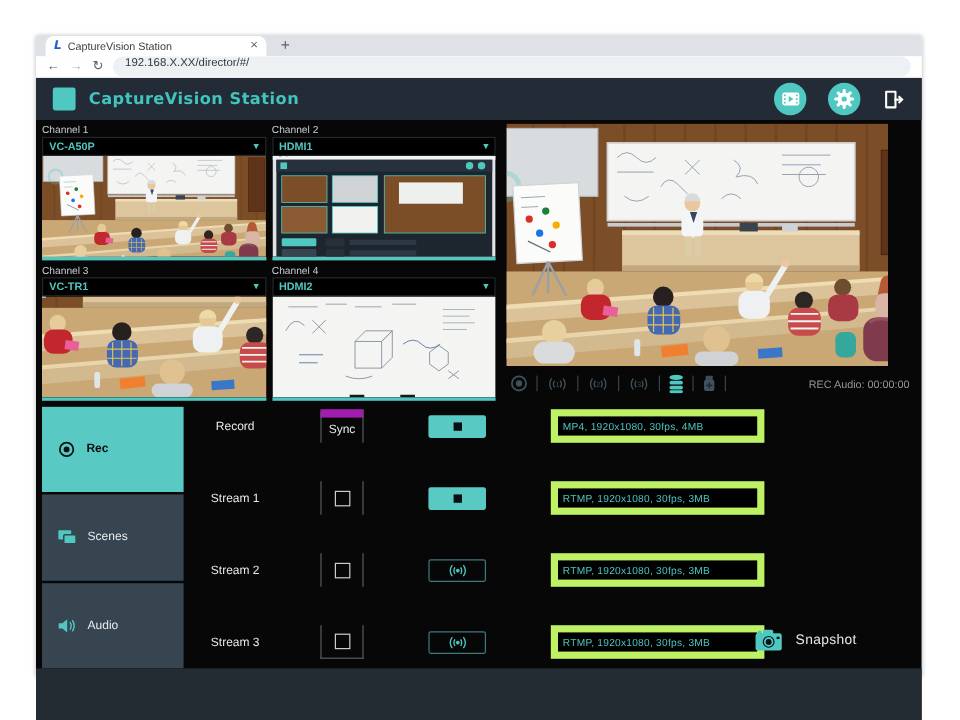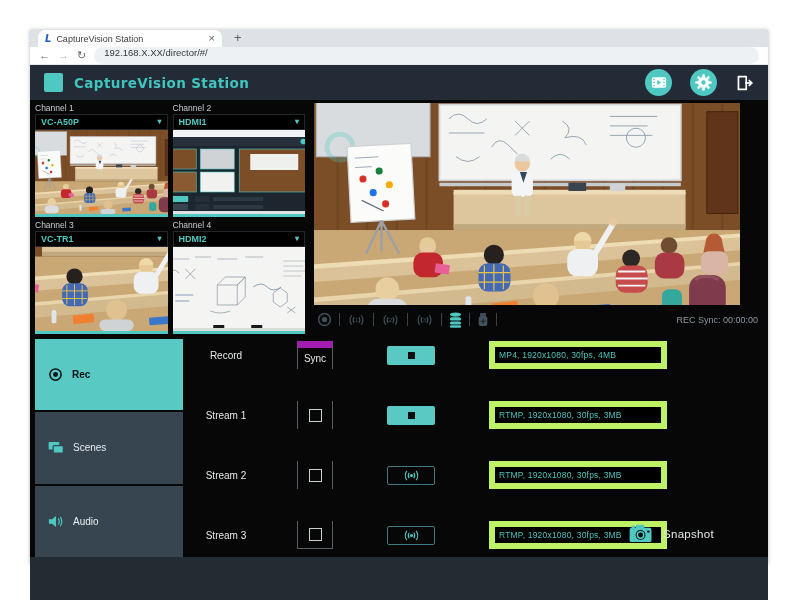--- a/index.html
+++ b/index.html
@@ -23,37 +23,37 @@
   .app{flex:1;display:flex;flex-direction:column;background:#070707;}
   .app-header{height:35px;background:#232b36;display:flex;align-items:center;padding:0 14px;gap:11px;flex:none;}
   .logo{width:19px;height:19px;background:#4ec8c1;border-radius:2px;flex:none;}
   .app-title{color:#41c4be;font-size:13.5px;font-weight:bold;letter-spacing:.4px;font-family:"DejaVu Sans",sans-serif;}
   .header-right{margin-left:auto;display:flex;align-items:center;gap:18px;}
   .circle-btn{width:27px;height:27px;border-radius:50%;background:#4ec8c1;display:flex;align-items:center;justify-content:center;}
   .exit-btn{display:flex;align-items:center;}
 
   .app-main{flex:1;padding:3px 5px 0 5px;display:flex;flex-direction:column;}
   .media-row{display:flex;gap:9px;height:231px;flex:none;}
-  .channels{width:270px;flex:none;display:grid;grid-template-columns:1fr 1fr;grid-template-rows:1fr 1fr;column-gap:5px;row-gap:3px;}
+  .channels{width:378px;flex:none;display:grid;grid-template-columns:1fr 1fr;grid-template-rows:1fr 1fr;column-gap:5px;row-gap:3px;}
   .channel{display:flex;flex-direction:column;min-height:0;}
   .ch-label{font-size:8.5px;color:#c7ccd1;height:11px;line-height:11px;}
   .ch-select{height:14px;background:#000;border:1px solid #23282c;display:flex;align-items:center;padding:0 5px;color:#4ec8c1;font-size:9px;font-weight:bold;cursor:pointer;}
   .ch-caret{margin-left:auto;color:#4ec8c1;font-size:8px;line-height:1;}
   .ch-video{flex:1;overflow:hidden;position:relative;background:#111;min-height:0;}
   .ch-bar{height:3px;background:#4ec8c1;flex:none;}
   .fit{width:100%;height:100%;display:block;}
 
   .main-col{flex:1;display:flex;flex-direction:column;min-width:0;}
   .program{height:202px;width:calc(100% - 23px);overflow:hidden;background:#111;flex:none;}
   .prog-toolbar{flex:1;display:flex;align-items:center;gap:7px;padding:0 3px;color:#3e505c;}
   .sep{width:1px;height:13px;background:#36444e;flex:none;}
   .rec-time{margin-left:auto;color:#8d979e;font-size:9px;padding-right:2px;}
 
   .control-row{display:flex;margin-top:5px;flex:1;min-height:0;}
-  .side-tabs{width:148px;flex:none;display:flex;flex-direction:column;}
+  .side-tabs{width:118px;flex:none;display:flex;flex-direction:column;}
   .side-tab{flex:1;background:#364550;display:flex;align-items:center;gap:9px;padding-left:13px;margin-bottom:2px;color:#e8ecee;font-size:10px;cursor:pointer;}
   .side-tab:last-child{margin-bottom:0;}
   .side-tab .ticon{color:#4ec8c1;display:flex;}
   .side-tab.active{background:#59c9c3;color:#0c1214;font-weight:bold;}
   .side-tab.active .ticon{color:#0c1214;}
 
   .rows-area{flex:1;position:relative;display:grid;grid-template-columns:78px 36px 92px 178px 1fr;grid-template-rows:repeat(4,1fr);padding:2px 0 8px 4px;gap:32px;}
   .cell{display:flex;align-items:center;}
   .cell-label{justify-content:center;color:#e6e9ea;font-size:10px;}
   .cell-sync{justify-content:center;border-left:1px solid #565d63;border-right:1px solid #565d63;color:#e6e9ea;font-size:10px;}
@@ -377,21 +377,21 @@
               </g>
             </svg>
             <div class="sep"></div>
             <svg viewBox="0 0 14 17" width="12" height="15">
               <rect x="3.5" y="1" width="7" height="5" rx="1" fill="#3c4c57"></rect>
               <rect x="2" y="5" width="10" height="11" rx="2" fill="#42525e"></rect>
               <rect x="6.3" y="7.5" width="1.6" height="6" fill="#222b32"></rect>
               <rect x="4.1" y="9.7" width="6" height="1.6" fill="#222b32"></rect>
             </svg>
             <div class="sep"></div>
-            <span class="rec-time">REC Sync: 00:00:00</span>
+            <span class="rec-time">REC Audio: 00:00:00</span>
           </div>
         </div>
       </div>
 
       <div class="control-row">
         <div class="side-tabs">
           <div class="side-tab active">
             <span class="ticon">
               <svg viewBox="0 0 16 16" width="15" height="15">
                   <circle cx="8" cy="8" r="6" fill="none" stroke="currentColor" stroke-width="1.6"></circle>

